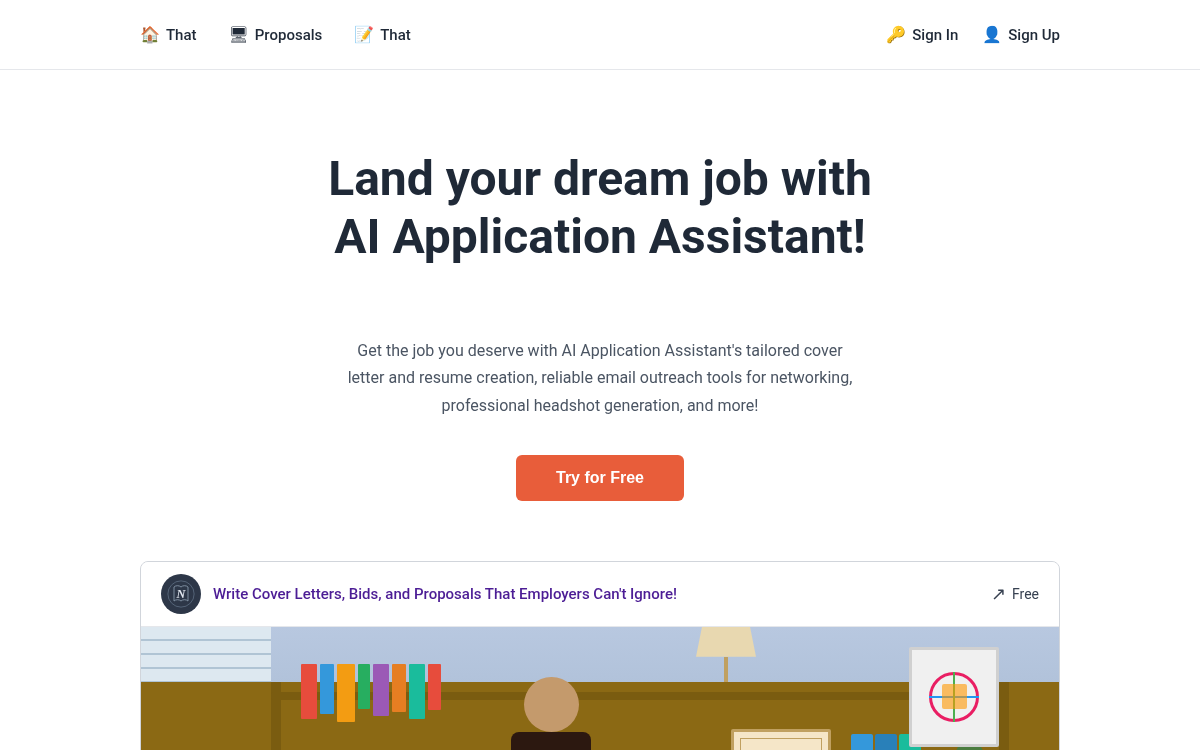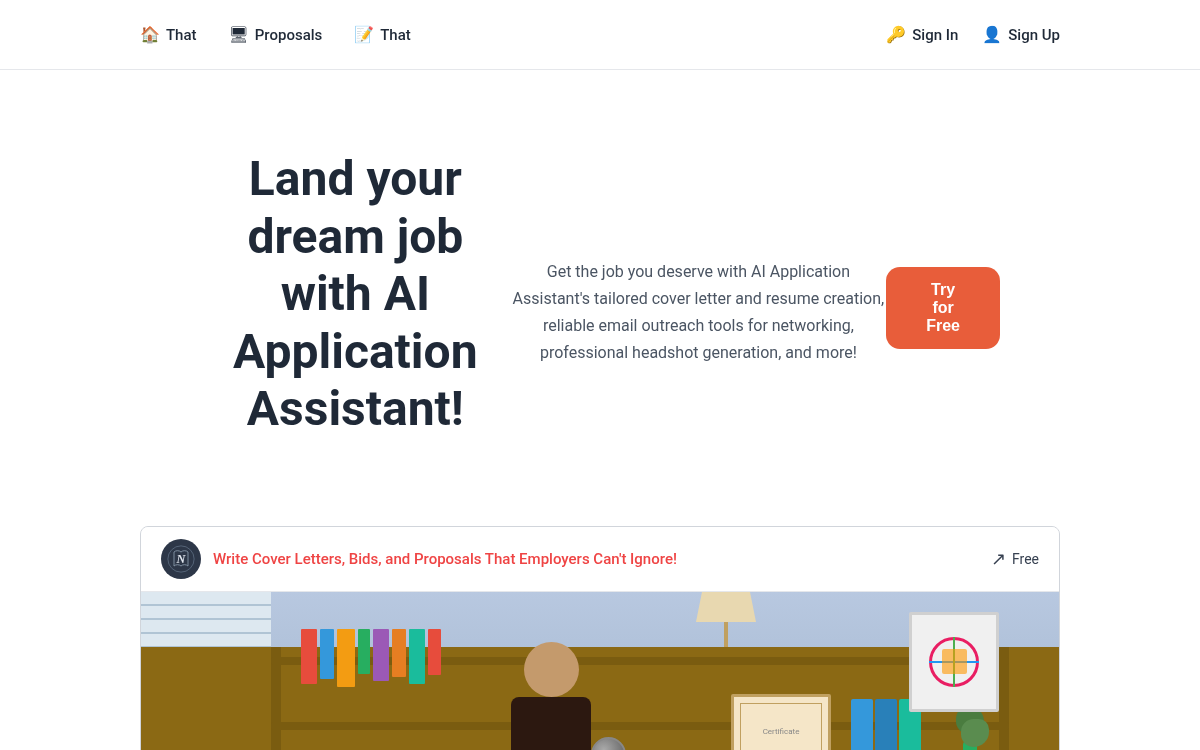--- a/index.html
+++ b/index.html
@@ -49,20 +49,21 @@
       font-weight: 500;
     }
 
     .nav-icon {
       font-size: 16px;
     }
 
     
     .hero {
       display: flex;
+      flex-direction: column;
       align-items: center;
       text-align: center;
       padding: 80px 200px 60px;
     }
 
     .hero-title {
       font-size: 48px;
       font-weight: 700;
       color: #1f2937;
       line-height: 1.2;
@@ -76,21 +77,21 @@
       line-height: 1.7;
       max-width: 520px;
       margin-bottom: 36px;
       margin-top: 44px;
     }
 
     .try-free-btn {
       background-color: #e85d3a;
       color: #ffffff;
       border: none;
-      border-radius: 14px;
+      border-radius: 6px;
       padding: 14px 40px;
       font-size: 16px;
       font-weight: 600;
       cursor: pointer;
       transition: background-color 0.2s;
     }
 
     
     .video-section {
       margin: 0 140px;
@@ -126,21 +127,21 @@
       overflow: hidden;
     }
 
     .video-logo svg {
       width: 28px;
       height: 28px;
     }
 
     .video-title {
       font-size: 15px;
-      color: #ef4444;
+      color: #4c1d95;
       font-weight: 500;
     }
 
     .video-share {
       display: flex;
       align-items: center;
       gap: 6px;
       font-size: 14px;
       color: #374151;
       cursor: pointer;

